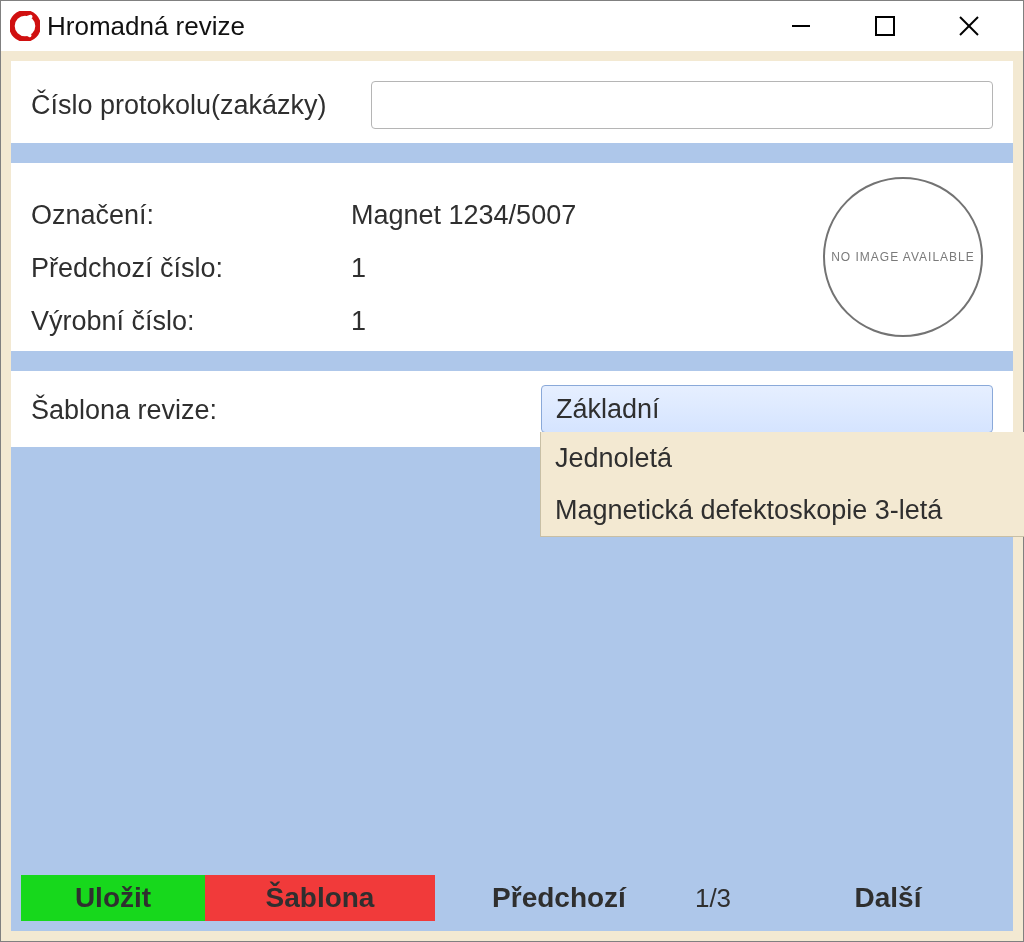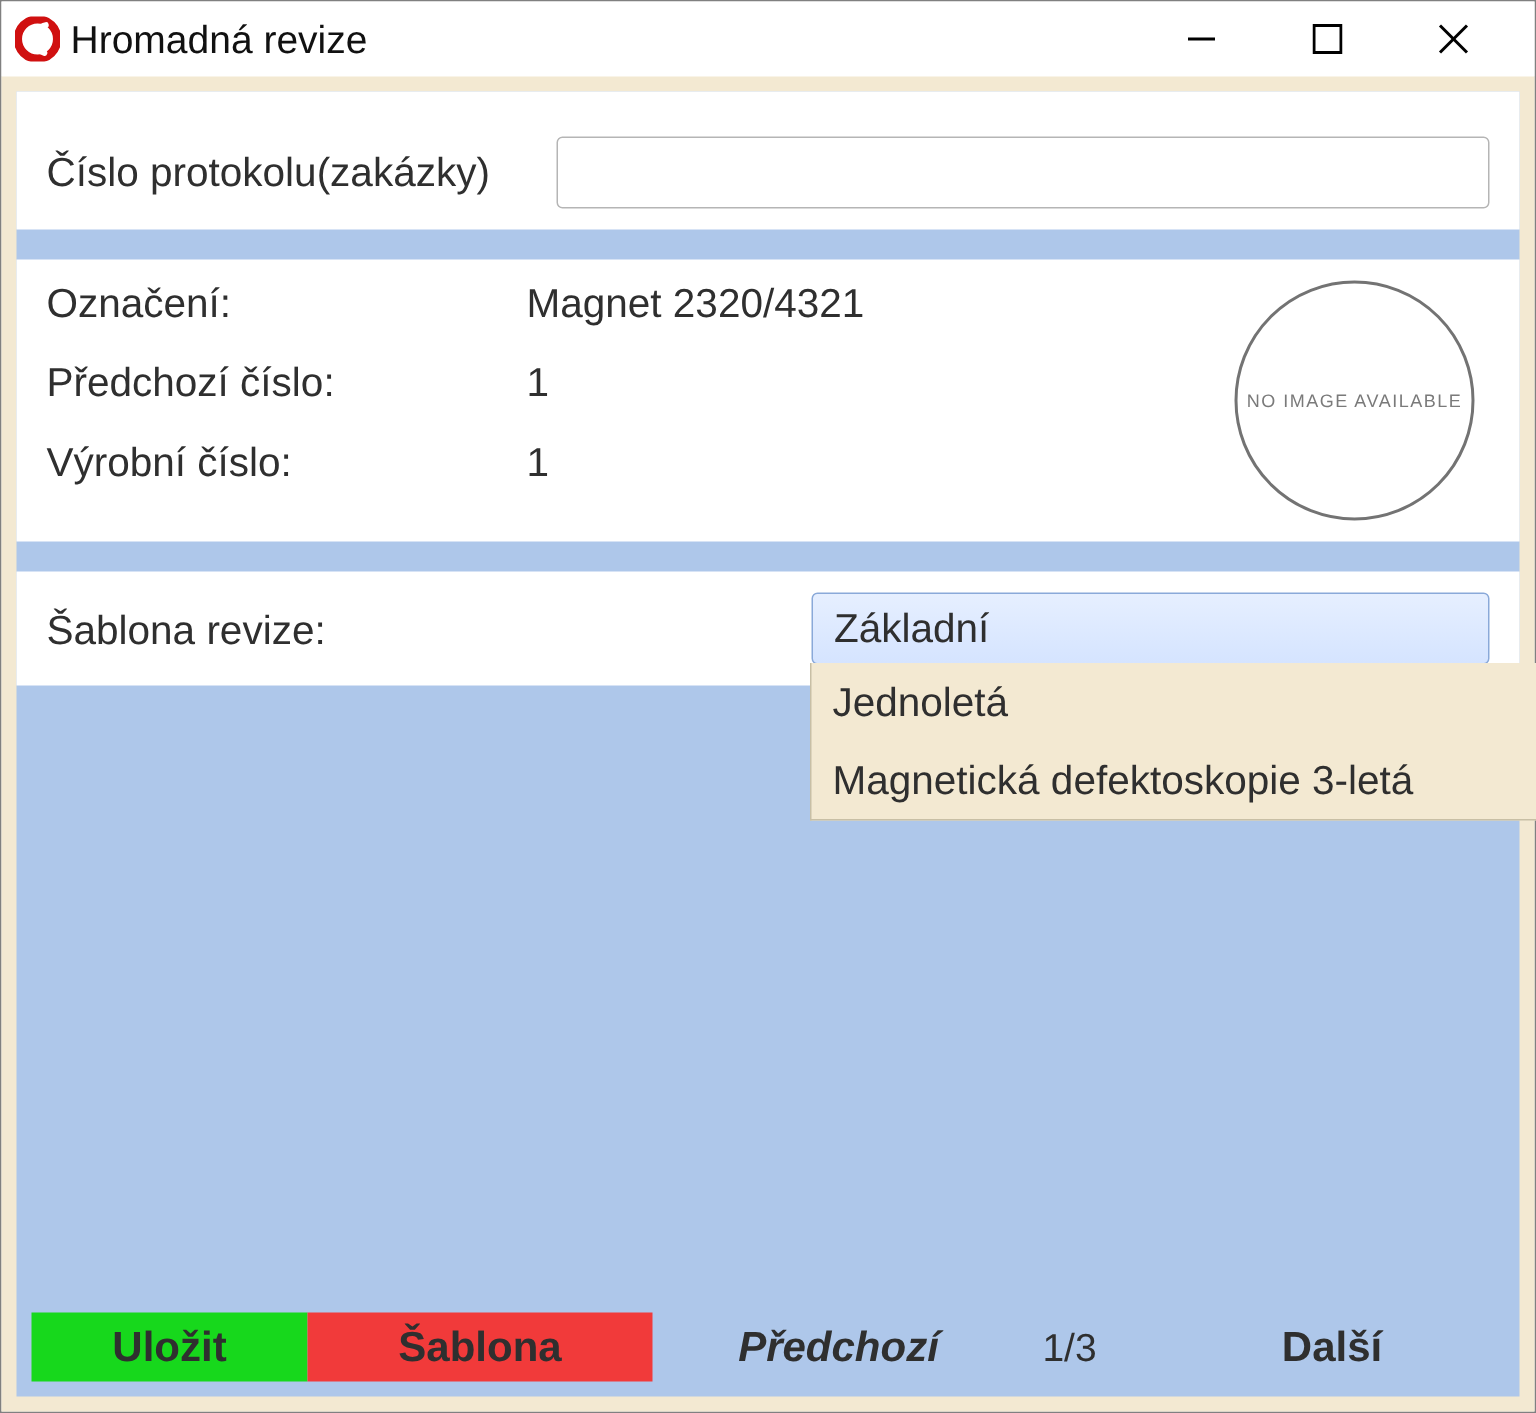--- a/index.html
+++ b/index.html
@@ -74,21 +74,21 @@
   .content {
     flex: 1 1 auto;
     background: #AEC7EA; 
     display: flex;
     flex-direction: column;
     position: relative;
   }
   
   .section {
     background: #ffffff;
-    padding: 30px 20px 14px 20px;
+    padding: 20px 20px 14px 20px;
     box-sizing: border-box;
   }
   .section.protocol {
     display: flex;
     align-items: center;
   }
   .section.protocol .lbl {
     width: 340px;
     font-size: 27px;
   }
@@ -100,21 +100,21 @@
     font-size: 25px;
     padding: 0 10px;
     background: #ffffff;
     box-sizing: border-box;
   }
   .spacer-blue {
     height: 20px;
   }
   .section.details {
     display: flex;
-    align-items: flex-start;
+    align-items: flex-end;
     padding-top: 14px;
     padding-bottom: 14px;
   }
   .details-grid {
     flex: 1 1 auto;
     display: grid;
     grid-template-columns: 320px 1fr;
     row-gap: 22px;
     align-content: center;
   }
@@ -208,21 +208,20 @@
   }
   .btn.cancel {
     width: 230px;
     background: #f13a3a;
   }
   .btn.prev {
     flex: 1 1 auto;
     margin-left: 30px;
     background: transparent;
     font-weight: 700;
-    font-style: italic;
   }
   .page-indicator {
     width: 120px;
     background: transparent;
     display: flex;
     align-items: center;
     justify-content: center;
     font-size: 26px;
   }
   .btn.next {
@@ -270,21 +269,21 @@
       <div class="section protocol">
         <span class="lbl">Číslo protokolu(zakázky)</span>
         <input type="text" value="" style="">
       </div>
 
       <div class="spacer-blue"></div>
 
       <div class="section details">
         <div class="details-grid">
           <span class="lbl">Označení:</span>
-          <span class="val">Magnet 2320/4321</span>
+          <span class="val">Magnet 1234/5007</span>
 
           <span class="lbl">Předchozí číslo:</span>
           <span class="val">1</span>
 
           <span class="lbl">Výrobní číslo:</span>
           <span class="val">1</span>
         </div>
         <div class="image-circle">
           <span>NO IMAGE AVAILABLE</span>
         </div>

